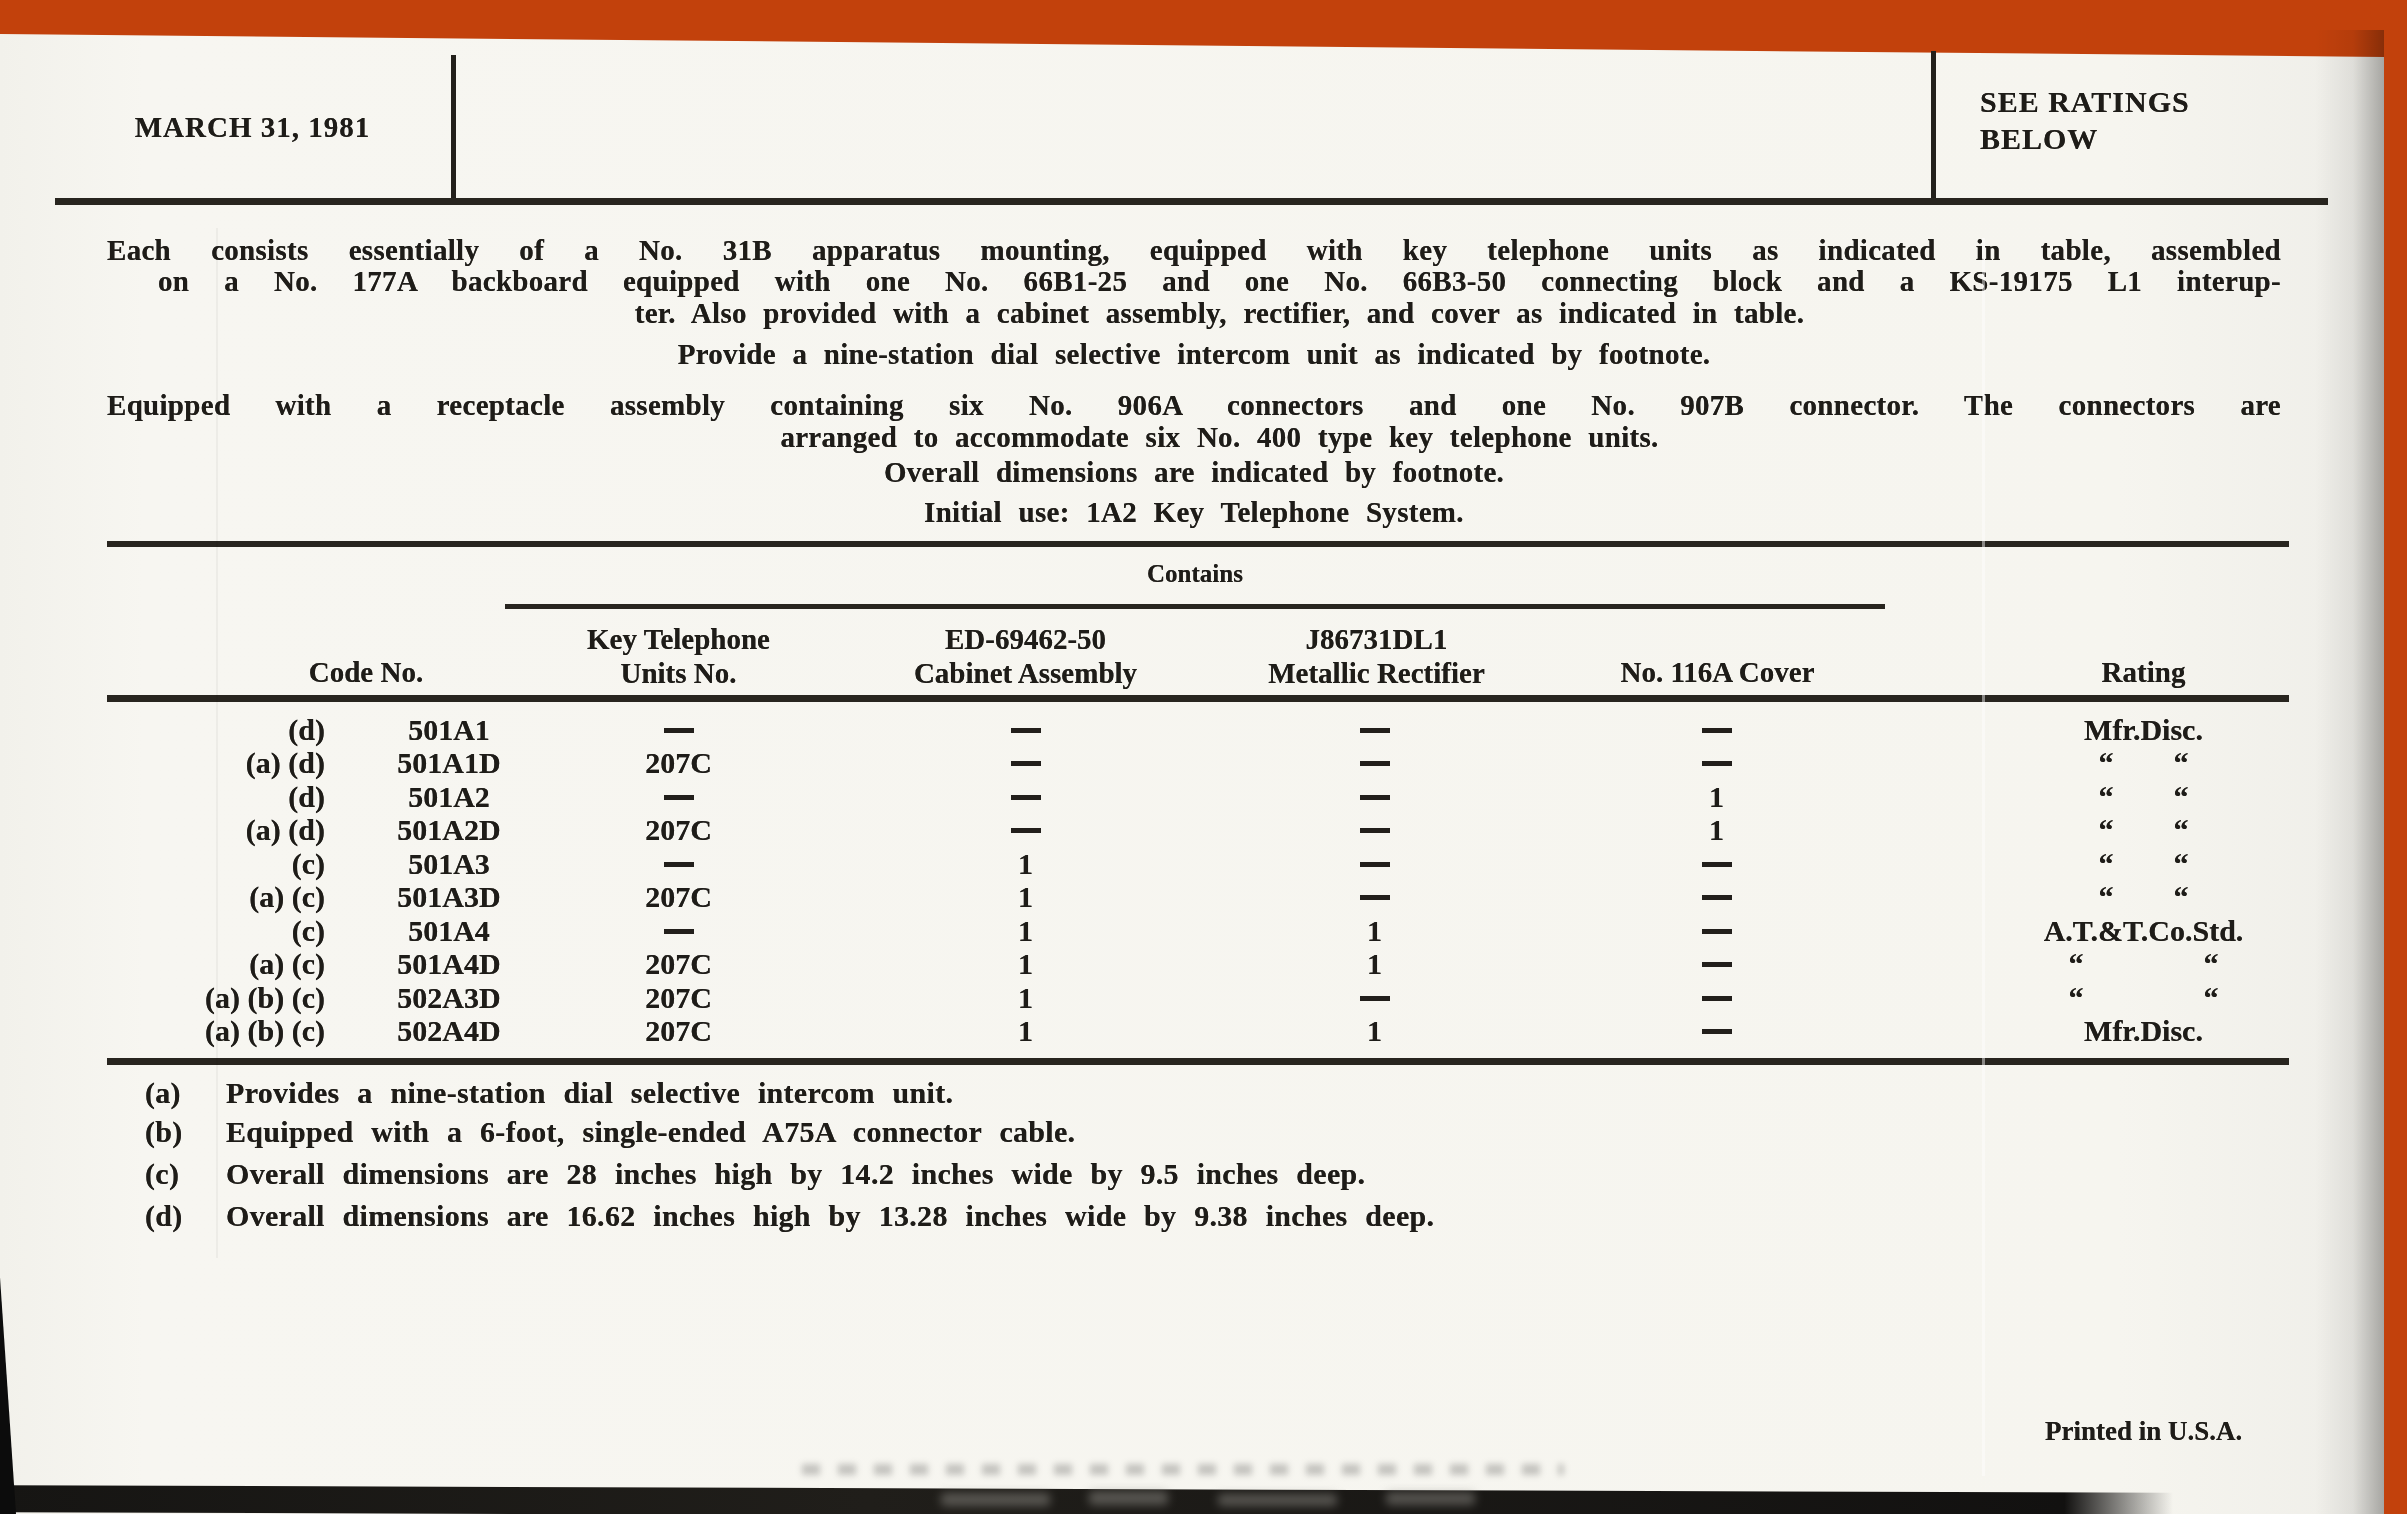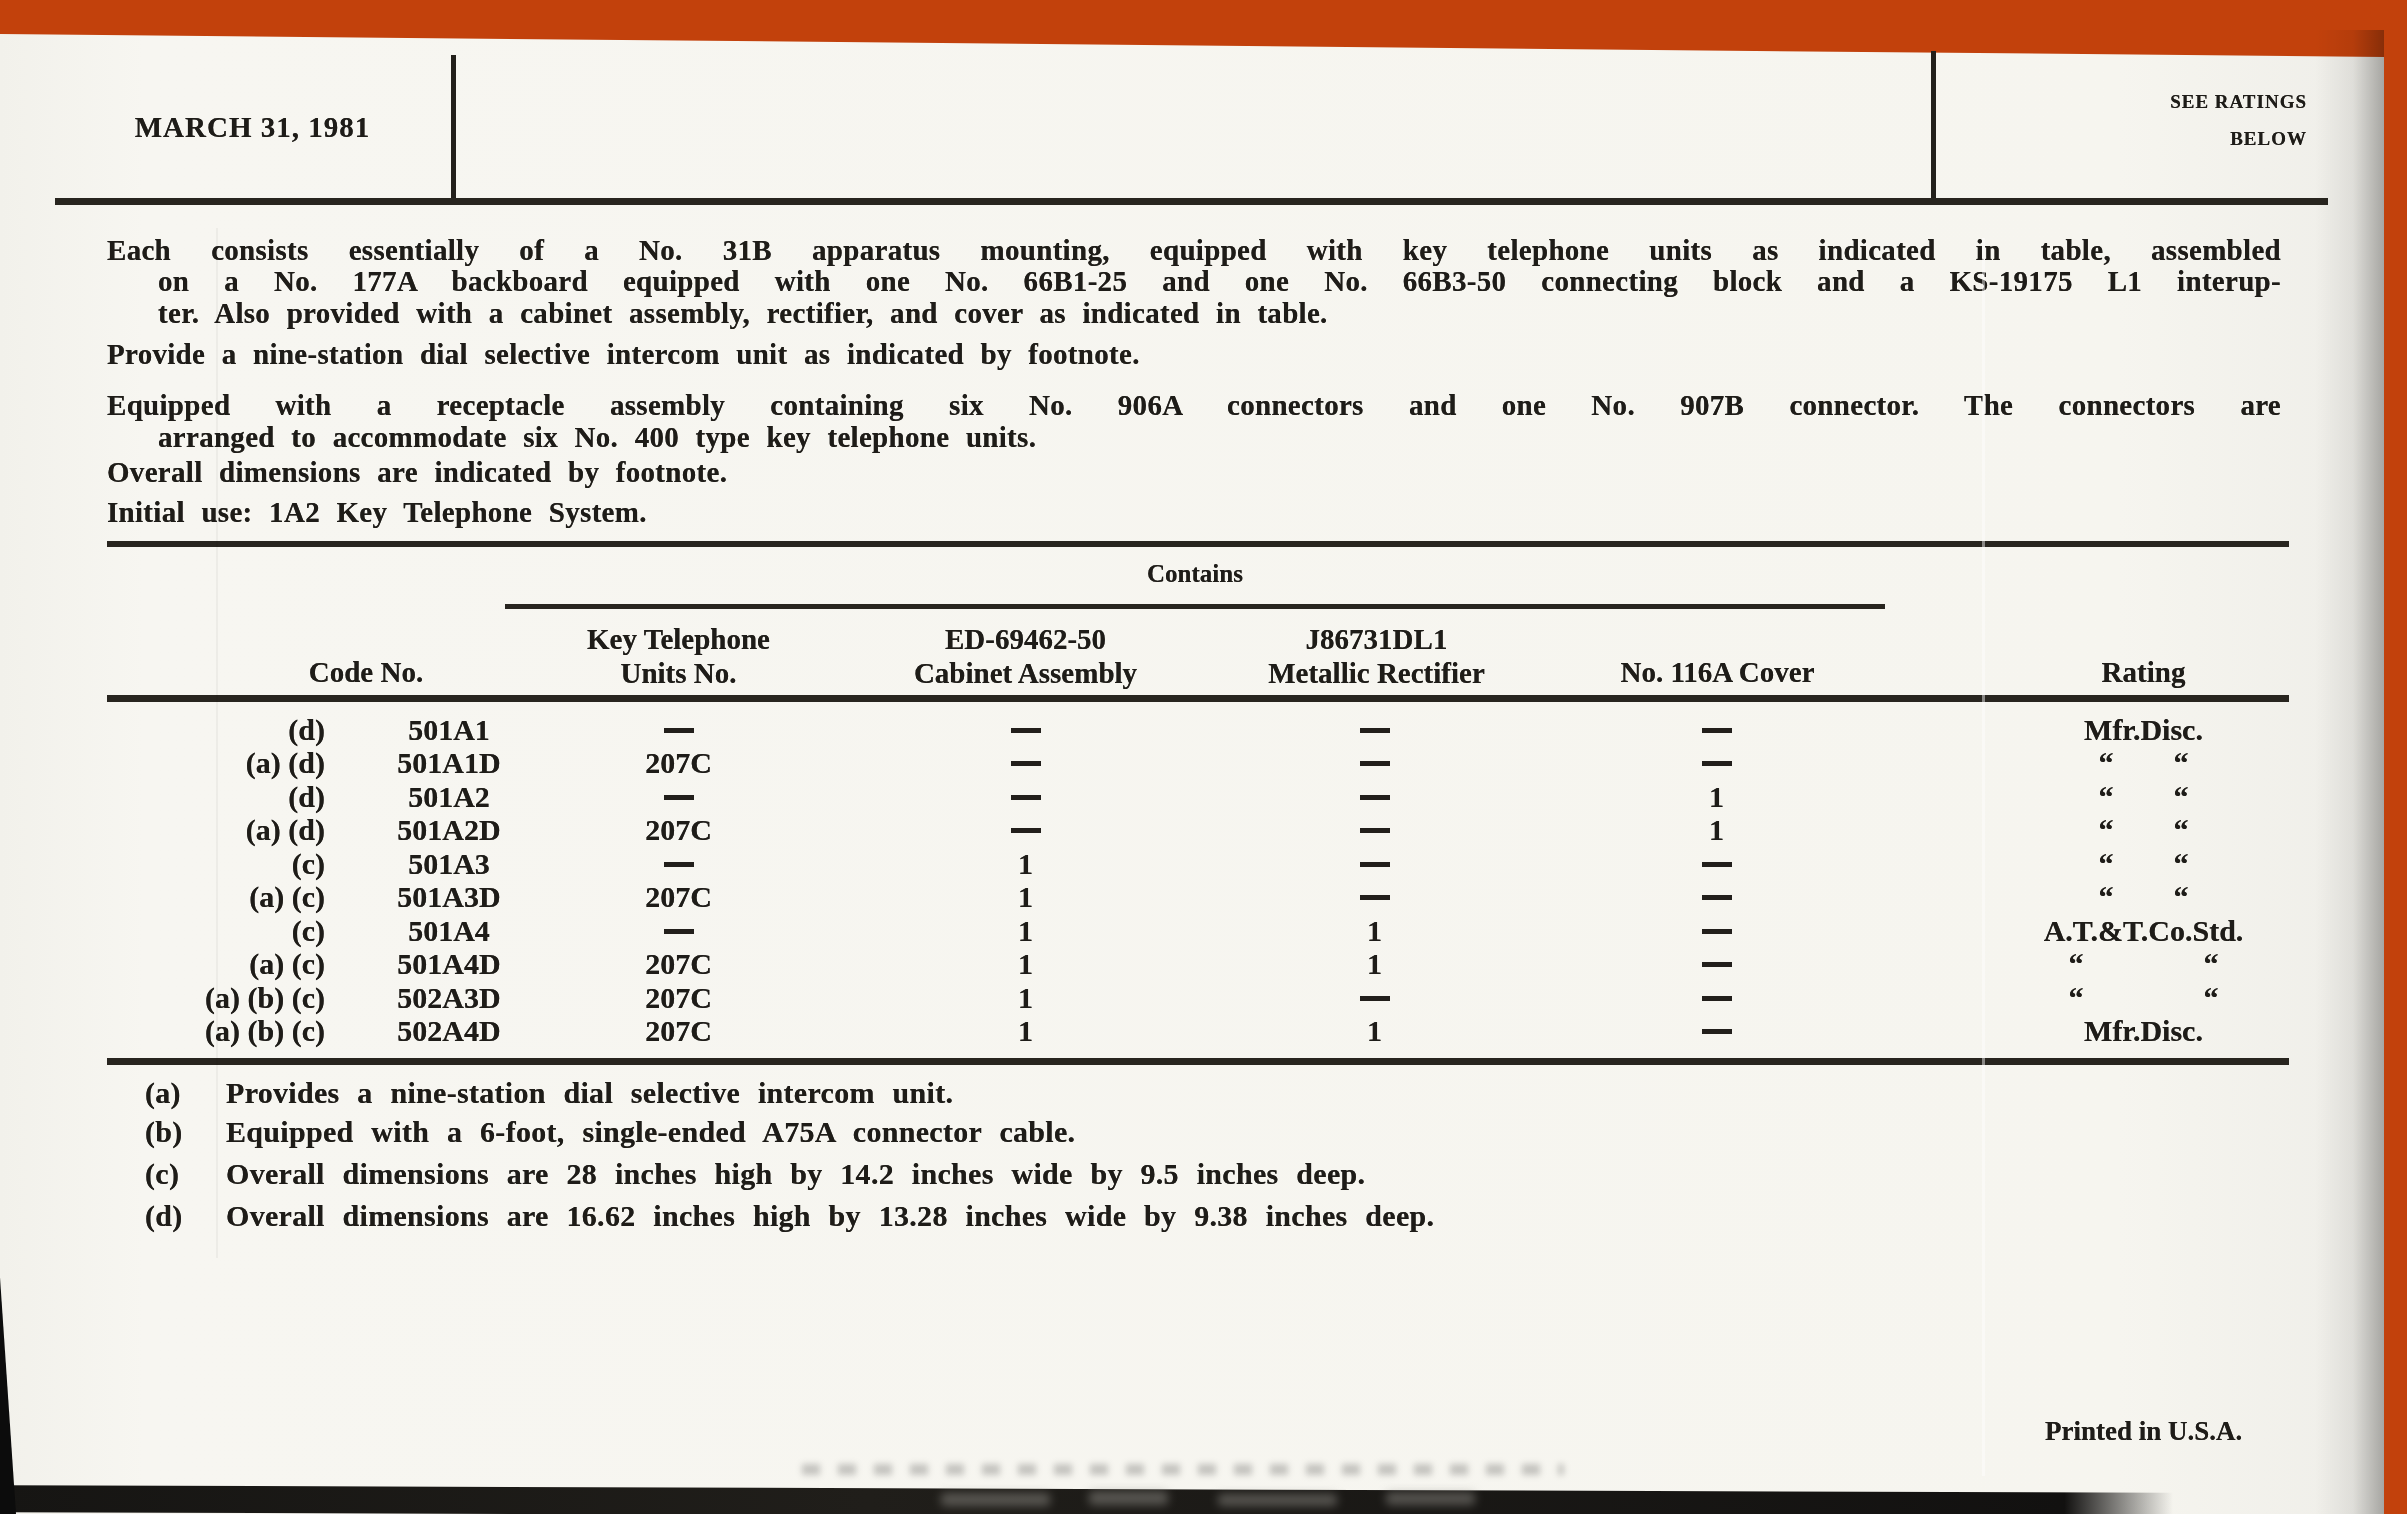--- a/index.html
+++ b/index.html
@@ -8,29 +8,29 @@
   .page{position:absolute;left:0;top:0;width:2408px;height:1515px;
         background:linear-gradient(90deg,#f2f1eb 0%,#f7f6f1 6%,#f6f5ef 88%,#eeede8 100%);
         clip-path:polygon(0 34px,2384px 57px,2384px 1515px,0 1515px);}
   .abs{position:absolute;}
   .rule{position:absolute;background:#28251f;}
   .txt{position:absolute;text-shadow:0 0 0.6px rgba(20,18,14,.75);}
 
   
   .date{left:89px;top:111px;width:327px;text-align:center;font-size:29px;letter-spacing:1px;}
   .title{left:495px;top:69px;width:1406px;text-align:center;font-size:43px;letter-spacing:1px;word-spacing:5px;}
-  .see-ratings{left:1980px;top:83px;width:327px;text-align:right;font-size:19px;line-height:37px;letter-spacing:1px;}
+  .see-ratings{left:1980px;top:83px;width:327px;text-align:left;font-size:30px;line-height:37px;letter-spacing:1px;}
   .vline{position:absolute;width:5px;background:#23201b;}
   .vline1{left:451px;top:55px;height:147px;}
   .vline2{left:1931px;top:51px;height:150px;}
   .hrule-header{left:55px;top:198px;width:2273px;height:7px;}
 
   
   .bline{position:absolute;left:107px;width:2174px;font-size:29px;line-height:34px;
-         word-spacing:9px;letter-spacing:0.3px;text-shadow:0 0 0.6px rgba(20,18,14,.75);}
+         word-spacing:9px;letter-spacing:0.3px;text-shadow:0 0 0.6px rgba(20,18,14,.75);text-align:center;}
   .bline.ind{padding-left:51px;width:2123px;}
   .bline.just{text-align:justify;text-align-last:justify;}
 
   
   .t-toprule{left:107px;top:541px;width:2182px;height:6px;}
   .contains{left:505px;top:560px;width:1380px;text-align:center;font-size:25px;}
   .contains-rule{left:505px;top:604px;width:1380px;height:5px;}
   .th{position:absolute;font-size:29px;line-height:34px;text-align:center;text-shadow:0 0 0.6px rgba(20,18,14,.75);}
   .th-code{left:188px;top:655px;width:356px;}
   .th-ktu{left:550px;top:622px;width:257px;}

